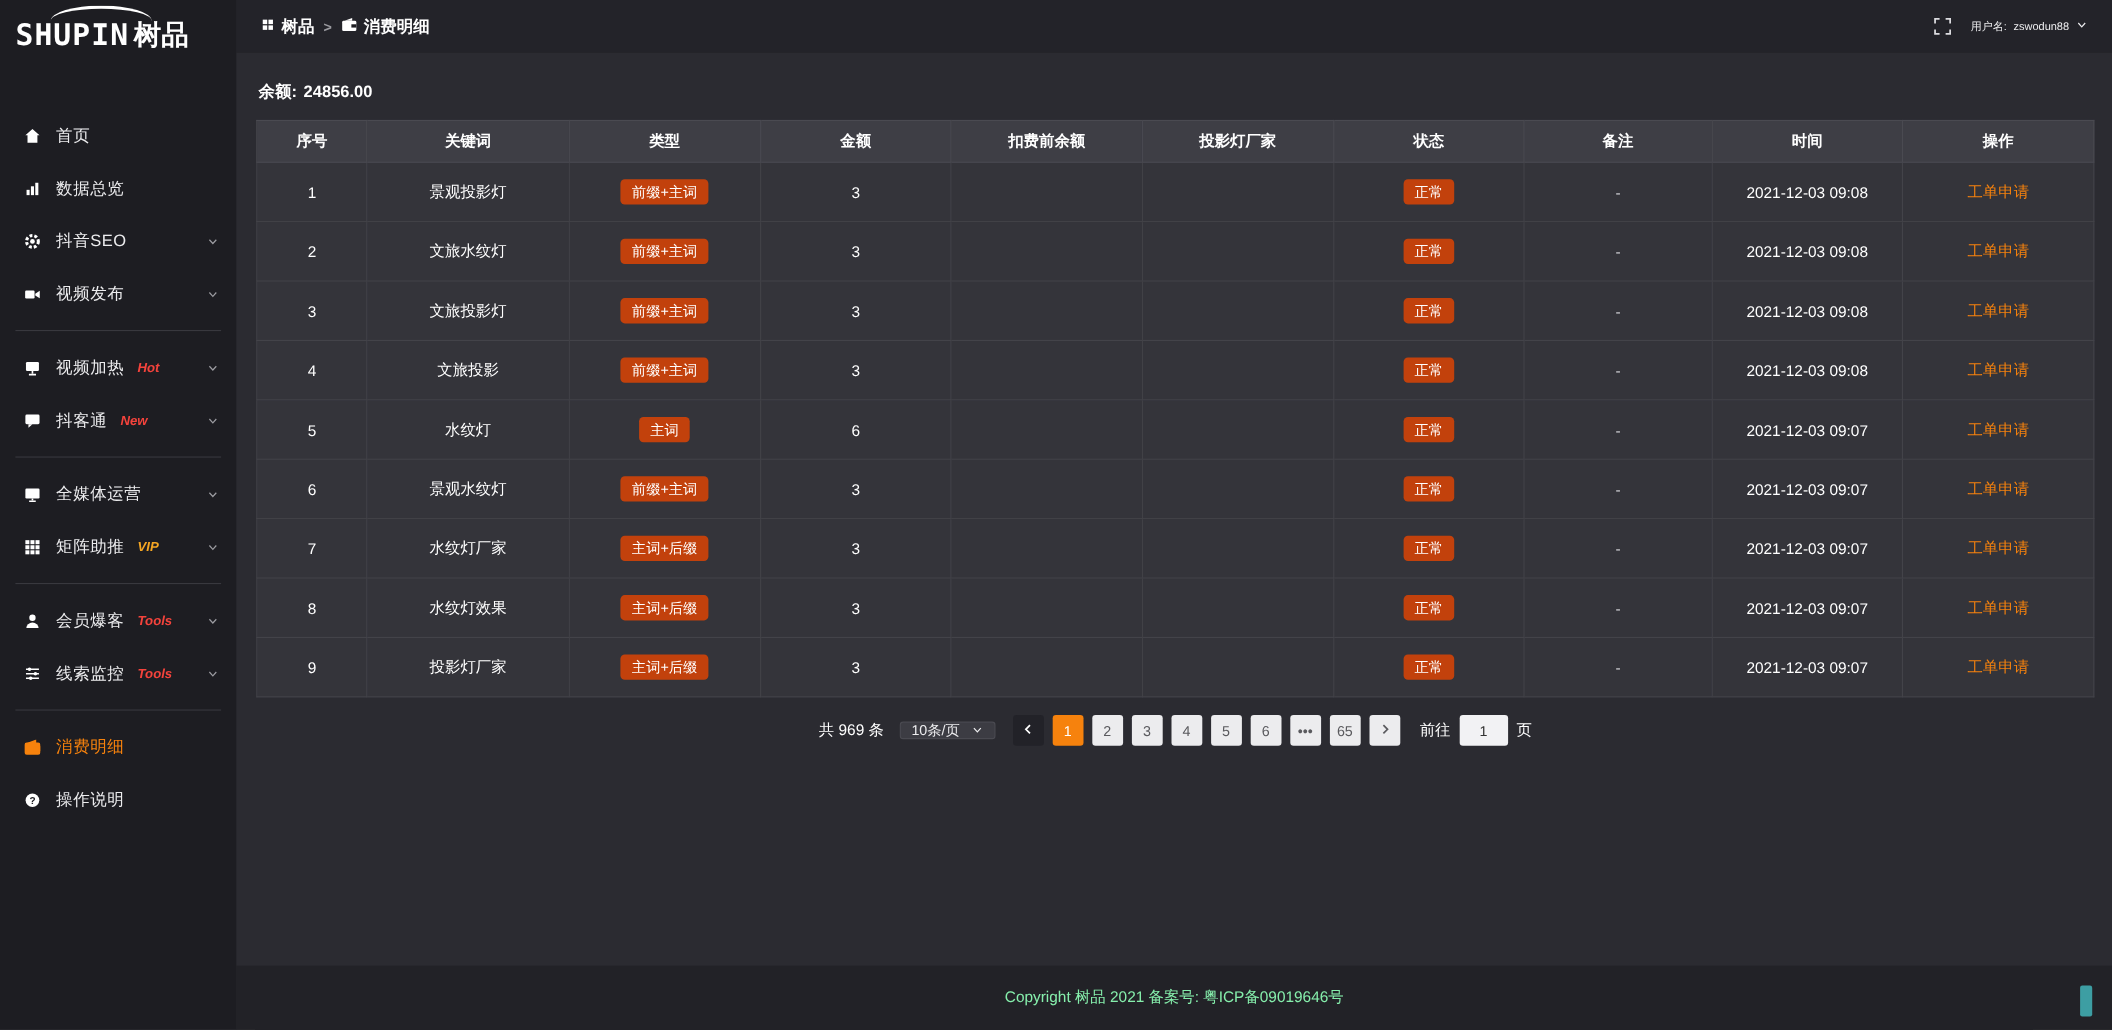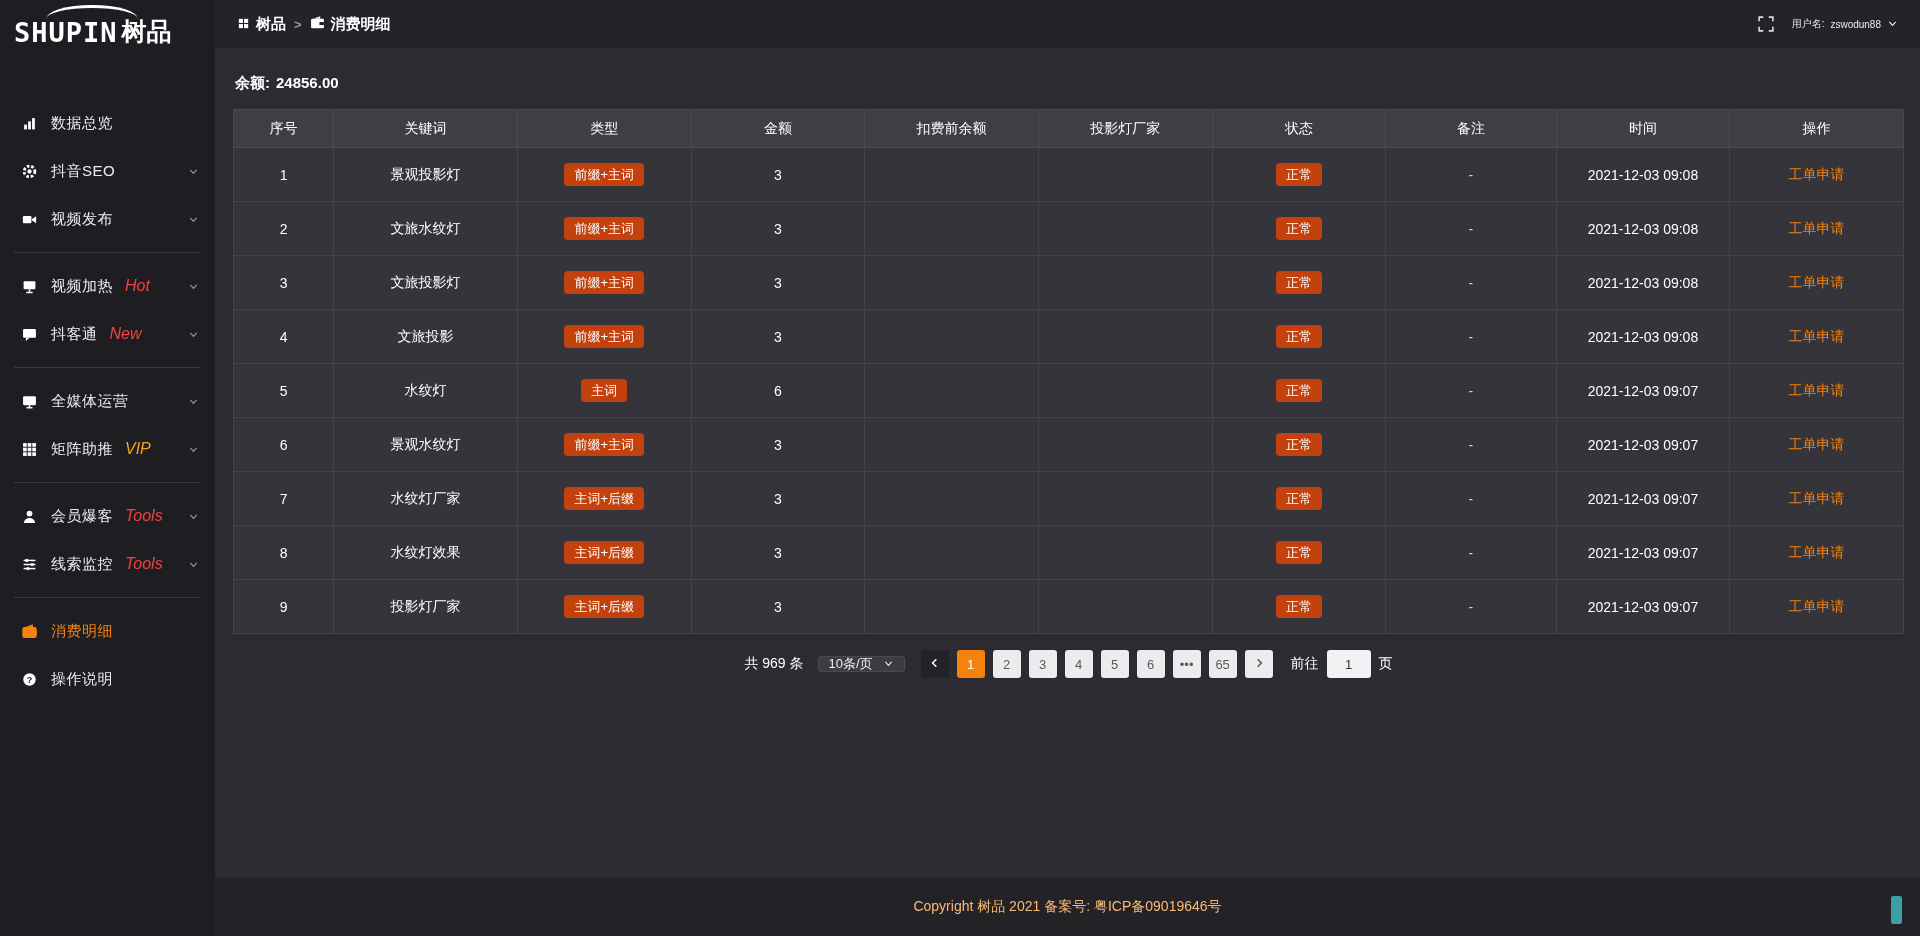--- a/index.html
+++ b/index.html
@@ -10,21 +10,21 @@
   
   .sidebar { width:215px; flex:0 0 215px; background:#1d1d22; display:flex; flex-direction:column;gap:29px; }
   .logo { height:52px; display:flex; align-items:flex-end; padding:6px 0 4px 14px; position:relative; }
   .logo-arc { position:absolute; top:5px; left:46px; width:92px; height:14px; border-top:3px solid #fff; border-radius:50% 50% 0 0 / 100% 100% 0 0; }
   .logo-en { font-size:27px; font-weight:bold; letter-spacing:1px; color:#fff; font-family:"DejaVu Sans Mono","Liberation Sans",sans-serif; }
   .logo-cn { font-size:25px; font-weight:bold; color:#fff; margin-left:4px; }
   .nav { padding-top:18px; flex:1; }
   .nav-item { height:48px; display:flex; align-items:center; padding:0 16px 0 20px; cursor:pointer; color:#ececee; }
   .nav-item .ic { width:18px; display:flex; justify-content:center; margin-right:13px; color:#fff; }
   .nav-item .lbl { font-size:15px; letter-spacing:.5px; }
-  .nav-item .tag { font-size:16px; font-weight:normal; font-style:italic; margin-left:12px; }
+  .nav-item .tag { font-size:12px; font-weight:bold; font-style:italic; margin-left:12px; }
   .tag-red { color:#f4433c; }
   .tag-gold { color:#f5a623; }
   .nav-item .chev { margin-left:auto; color:#9b9ba0; display:flex; }
   .nav-item.active, .nav-item.active .ic { color:#f6820d; }
   .nav-item.active svg * { stroke:#f6820d; }
   .nav-item.active svg [fill]:not([fill="none"]) { fill:#f6820d; }
   .nav-divider { height:1px; background:#38383e; margin:9px 14px; }
 
   
   .main-col { flex:1; display:flex; flex-direction:column; min-width:0; }
@@ -35,55 +35,63 @@
   .top-right { margin-left:auto; display:flex; align-items:center; gap:18px; }
   .fs-btn { display:flex; cursor:pointer; color:#dcdce0; }
   .user-box { display:flex; align-items:center; gap:6px; font-size:10px; color:#ececee; cursor:pointer; }
 
   .content { flex:1; background:#2b2b31; padding:20px 16px 0 18px; display:flex; flex-direction:column; }
   .balance { font-size:15px; font-weight:bold; color:#fff; margin:6px 0 16px 2px; }
   .balance b { margin-left:6px; }
 
   
   table { width:100%; border-collapse:collapse; table-layout:fixed; }
-  th { background:#3e3e45; color:#fff; font-size:14px; font-weight:normal; height:38px; border:1px solid #4a4a51; }
+  th { background:#3e3e45; color:#fff; font-size:14px; font-weight:bold; height:38px; border:1px solid #4a4a51; }
   td { background:#34343a; height:54px; text-align:center; font-size:14px; color:#fff; border:1px solid #434349; }
   td.remark { color:#cfcfd3; }
   .badge { display:inline-block; background:#c2410c; color:#fff; font-size:13px; padding:4px 10px; border-radius:4px; line-height:1.2; }
   .blur-block { width:88px; height:20px; margin:0 auto; border-radius:2px; opacity:.7;
     background:repeating-linear-gradient(90deg,#9a9a9e 0 13px,#77777c 13px 26px,#aaaaae 26px 39px);
     filter:blur(3px); }
   .action-link { color:#f6820d; font-size:14px; cursor:pointer; }
 
   
   .pagination { display:flex; align-items:center; justify-content:center; gap:8px; margin:16px 0 10px; font-size:14px; color:#fff; }
   .pg-total { margin-right:6px; }
   .pg-size { display:flex; align-items:center; gap:10px; background:#3c3c43; border:1px solid #4a4a51; border-radius:3px; height:16px; padding:0 10px; font-size:13px; color:#ececee; cursor:pointer; margin-right:8px; }
   .pg-btn { min-width:28px; height:28px; border-radius:3px; background:#ececee; color:#5a5a5e; display:flex; align-items:center; justify-content:center; font-size:13px; cursor:pointer; border:none; }
   .pg-btn.active { background:#f6820d; color:#fff; }
   .pg-btn.prev { background:#222228; color:#fff; }
   .pg-goto { display:flex; align-items:center; gap:8px; margin-left:10px; }
   .pg-input { width:44px; height:28px; border:none; border-radius:3px; background:#f2f2f4; color:#333; text-align:center; font-size:13px; }
 
   .spacer { flex:1; }
-  .footer { height:58px; background:#222227; display:flex; align-items:center; justify-content:center; font-size:14px; color:#fdba74; position:relative; }
+  .footer { height:58px; background:#222227; display:flex; align-items:center; justify-content:center; font-size:14px; color:#86efac; position:relative; }
   .floating-widget { position:absolute; right:18px; bottom:12px; width:11px; height:28px; background:#3d9ea3; border-radius:2px; }
 </style>
 </head>
 <body>
 
 <div class="app">
 
   <aside class="sidebar">
     <div class="logo">
       <span class="logo-arc"></span>
       <span class="logo-en">SHUPIN</span>
       <span class="logo-cn">树品</span>
     </div>
     <nav class="nav" id="sidebar-nav">
+        <div class="nav-item">
+          <span class="ic">
+            <svg width="15" height="15" viewBox="0 0 14 14" fill="none" stroke="currentColor" stroke-width="1.4">
+              <path d="M7 1.2 13 6.4 H11.2 V12.8 H2.8 V6.4 H1 Z" fill="currentColor" stroke="none"></path>
+            </svg>
+          </span>
+          <span class="lbl">首页</span>
+        </div>
         <div class="nav-item">
           <span class="ic">
             <svg width="15" height="15" viewBox="0 0 14 14" fill="none" stroke="currentColor" stroke-width="1.4">
               <rect x="2" y="8" width="2.6" height="4.5" fill="currentColor" stroke="none"></rect>
               <rect x="5.7" y="5" width="2.6" height="7.5" fill="currentColor" stroke="none"></rect>
               <rect x="9.4" y="2" width="2.6" height="10.5" fill="currentColor" stroke="none"></rect>
             </svg>
           </span>
           <span class="lbl">数据总览</span>
         </div>

